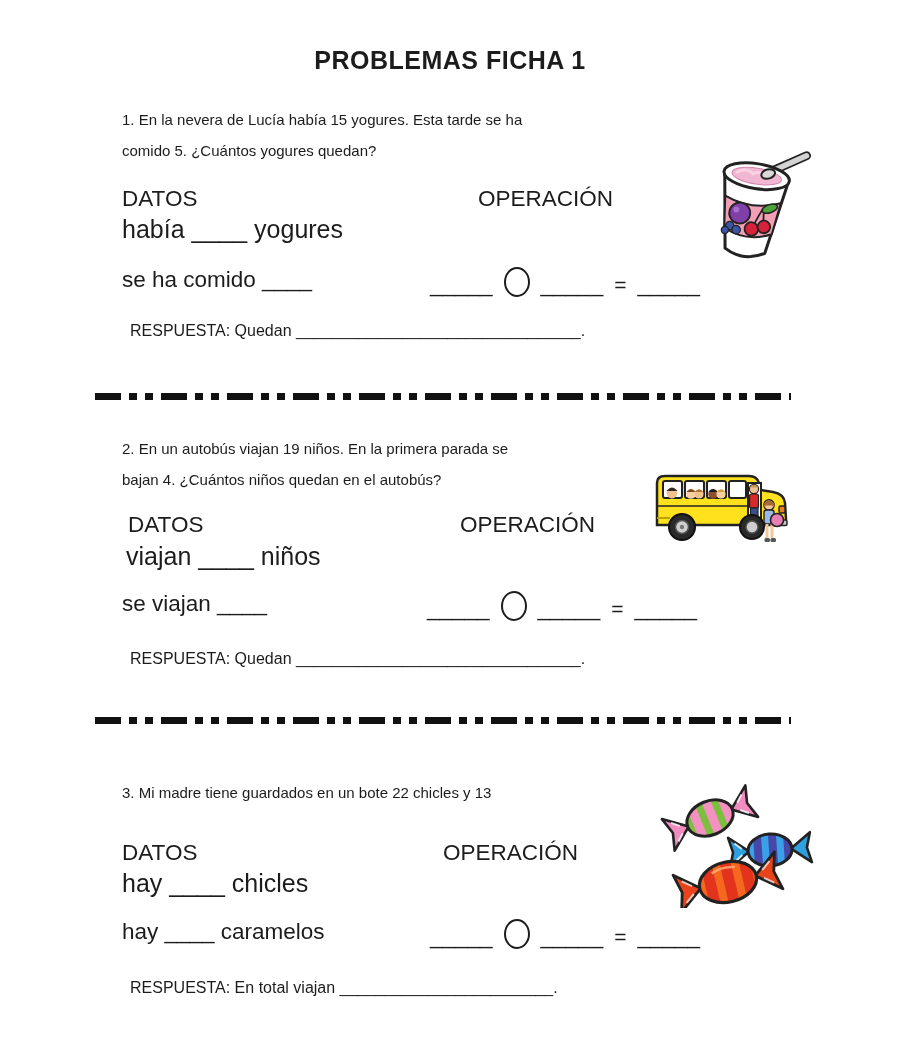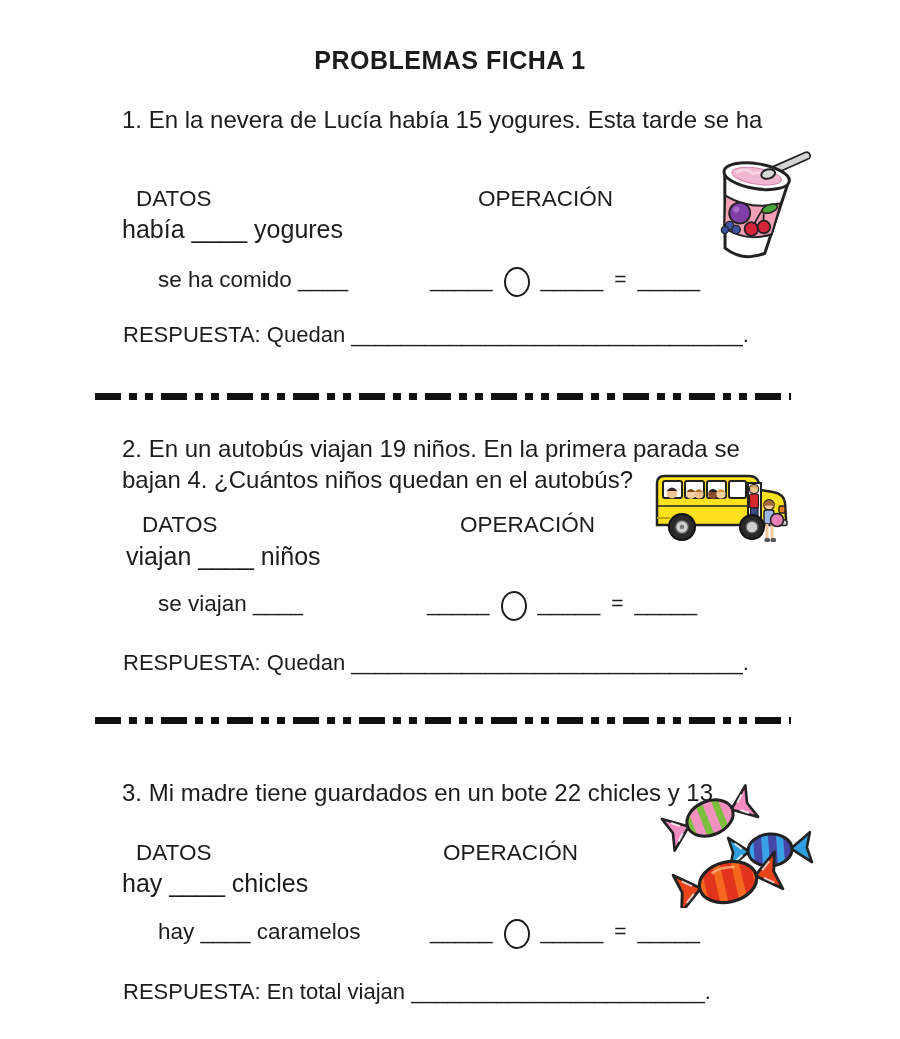--- a/index.html
+++ b/index.html
@@ -13,48 +13,48 @@
   }
   .abs{position:absolute;}
   .title{
     top:46px;left:0;width:100%;
     text-align:center;
     font-size:25px;font-weight:bold;
     letter-spacing:.5px;
   }
   .stmt{
     left:122px;width:660px;
-    font-size:24px;line-height:31px;
+    font-size:15px;line-height:31px;
   }
   .hdr{left:0;width:100%;height:28px;font-size:22.5px;}
-  .hdr .datos{position:absolute;left:122px;margin-left:14px;}
+  .hdr .datos{position:absolute;left:122px;}
   .hdr .oper{position:absolute;left:478px;}
   .p2-hdr .datos{left:128px;}
   .p2-hdr .oper{left:460px;}
   .p3-hdr .datos{left:122px;}
   .p3-hdr .oper{left:443px;}
   .dline{left:122px;font-size:25px;}
   .p2-d1{left:126px;}
   .row{left:0;width:100%;height:34px;}
-  .row .dtext{position:absolute;left:122px;font-size:22.5px;margin-left:36px;}
+  .row .dtext{position:absolute;left:122px;font-size:22.5px;}
   .row .oprow{
     position:absolute;left:430px;
-    display:flex;gap:11px;align-items:flex-start;
+    display:flex;gap:11px;align-items:flex-end;
     font-size:22.5px;
   }
   .p2-row .oprow{left:427px;}
   .opcircle{
     display:inline-block;
     width:22px;height:26px;
     border:2.4px solid #1c1c1c;
     border-radius:50%;
     margin-bottom:1px;
   }
   .opeq{font-size:21px;padding-bottom:1px;}
-  .resp{left:123px;font-size:22px;white-space:nowrap;}
+  .resp{left:130px;font-size:16px;white-space:nowrap;}
   .sep{
     left:95px;width:696px;height:7px;
     background:repeating-linear-gradient(to right,
       #111 0 26px, transparent 26px 34px,
       #111 34px 42px, transparent 42px 50px,
       #111 50px 58px, transparent 58px 66px);
   }
   .sep-1{top:393px;}
   .sep-2{top:717px;}
   .p1-stmt{top:104px;} .p1-hdr{top:186px;} .p1-d1{top:215px;}
@@ -68,20 +68,21 @@
   .illus-bus{left:648px;top:456px;width:146px;height:96px;}
   .illus-candies{left:650px;top:782px;width:172px;height:126px;}
 </style>
 </head>
 <body>
 
 <div class="abs title">PROBLEMAS FICHA 1</div>
 
 <div class="abs stmt p1-stmt">
   <div>1. En la nevera de  Lucía había 15 yogures. Esta tarde se ha</div>
+  <div>comido 5. ¿Cuántos yogures quedan?</div>
 </div>
 
 <div class="abs illus illus-yogurt">
   <svg width="118" height="124" viewBox="0 0 118 124">
     <g transform="rotate(9 59 62)">
       <line x1="70" y1="26" x2="104" y2="4" stroke="#222" stroke-width="9" stroke-linecap="round"></line>
       <line x1="70" y1="26" x2="104" y2="4" stroke="#d4d4d4" stroke-width="5.5" stroke-linecap="round"></line>
       <path d="M26,34 L38,108 Q58,119 78,107 L90,34 Z" fill="#ffffff" stroke="#222" stroke-width="3"></path>
       <path d="M30,56 L34,88 Q58,99 82,87 L86,55 Q58,67 30,56 Z" fill="#f2a0b5" stroke="#222" stroke-width="2"></path>
       <circle cx="47" cy="71" r="10.5" fill="#8040a8" stroke="#222" stroke-width="1.8"></circle>

